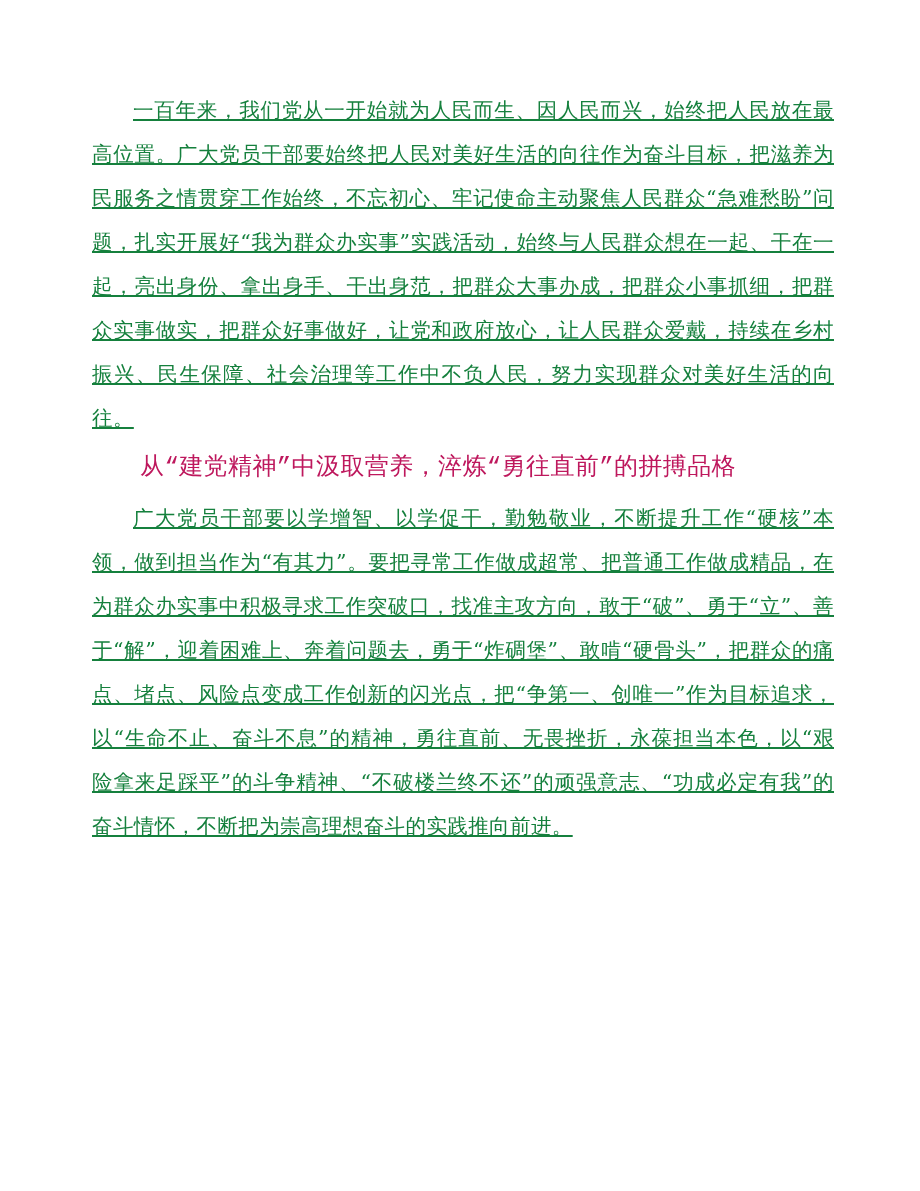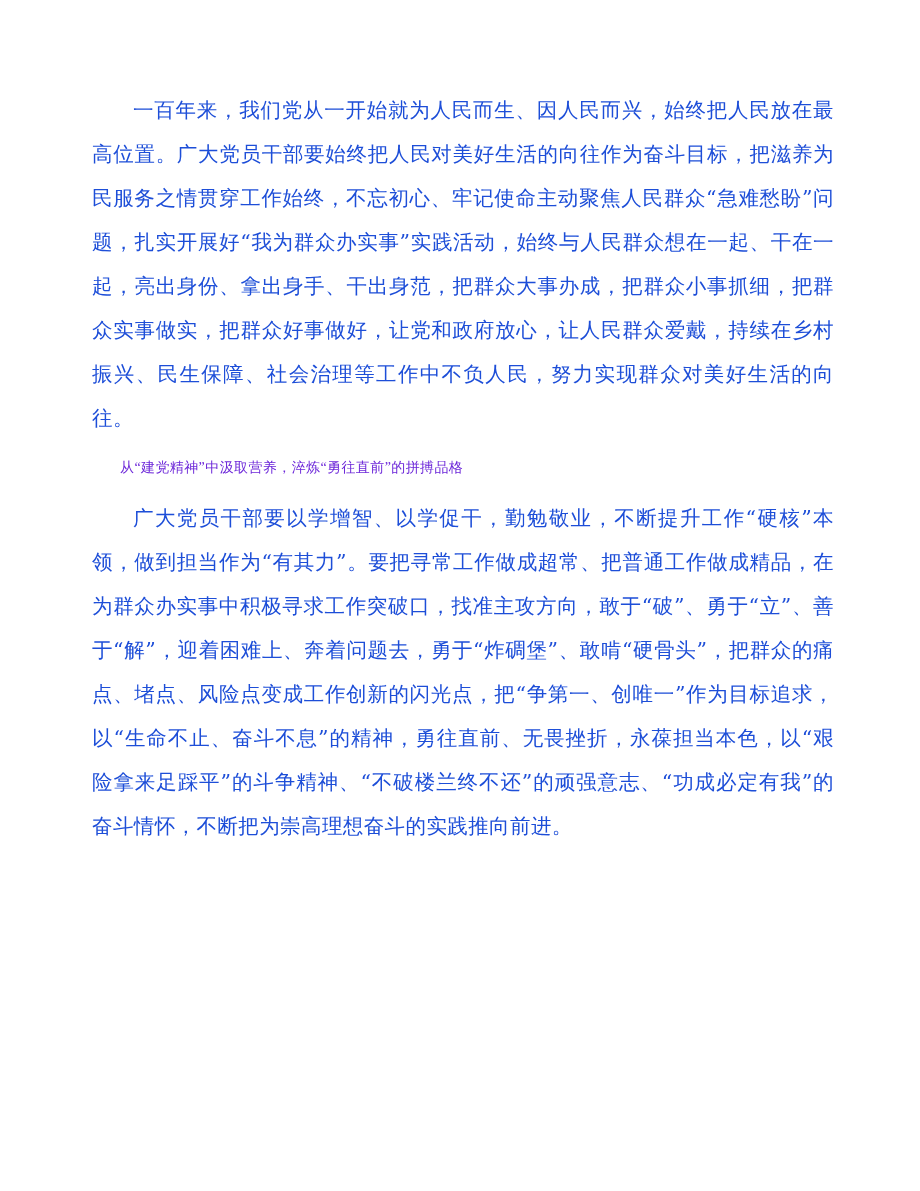--- a/index.html
+++ b/index.html
@@ -18,35 +18,36 @@
   .content {
     position: absolute;
     left: 92px;
     top: 88px;
     width: 742px;
   }
   p.para {
     margin: 0 0 6px 0;
     font-size: 20.5px;
     line-height: 44px;
-    color: #1d4ed8;
+    color: #15803d;
     text-align: justify;
     text-justify: inter-ideograph;
     text-indent: 2em;
     letter-spacing: 0.4px;
     font-family: "DejaVu Serif", "Liberation Serif", serif;
+    text-decoration: underline;
   }
   p.heading {
     margin: 0 0 6px 0;
-    font-size: 14px;
+    font-size: 24px;
     line-height: 44px;
-    color: #6d28d9;
+    color: #be185d;
     text-indent: 2em;
     letter-spacing: 0.4px;
-    font-family: Liberation Serif, serif;
+    font-family: Liberation Mono, monospace;
   }
   .watermark {
     position: absolute;
     left: 50%;
     top: 572px;
     transform: translateX(-50%);
     font-family: "DejaVu Sans", "Liberation Sans", sans-serif;
     font-size: 29px;
     letter-spacing: 2px;
     color: #c9c9c9;

